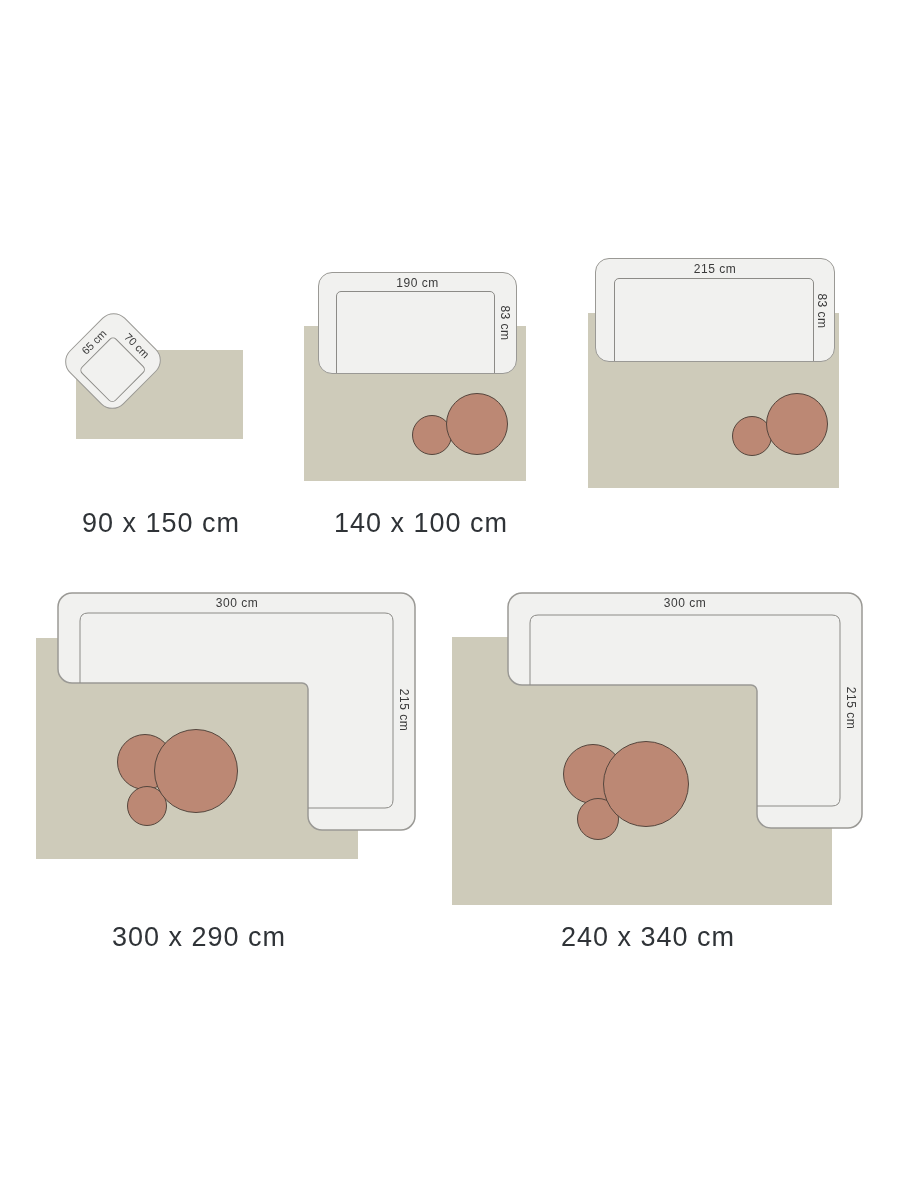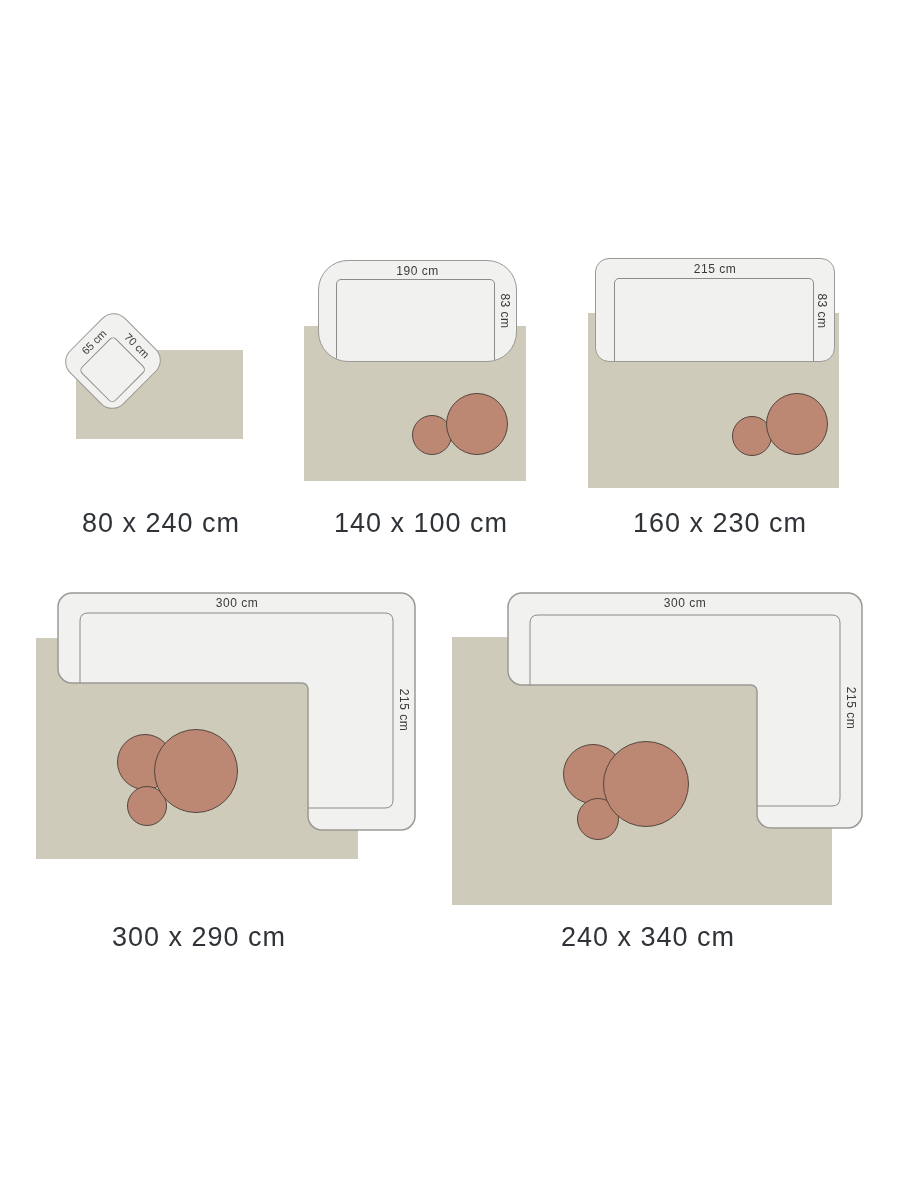--- a/index.html
+++ b/index.html
@@ -33,41 +33,40 @@
 <body>
 
 <div class="canvas">
 
   <div class="rug" style="left:76px;top:350px;width:167px;height:89px;"></div>
   <div class="chair">
     <div class="chair-inner"></div>
     <span class="chair-dim chair-w">65 cm</span>
     <span class="chair-dim chair-d">70 cm</span>
   </div>
-  <div class="size-label" style="left:161px;top:523px;">80 x 240 cm</div>
+  <div class="size-label" style="left:161px;top:523px;">90 x 150 cm</div>
 
   <div class="rug" style="left:304px;top:326px;width:222px;height:155px;"></div>
-  <div class="sofa" style="left:318px;top:260px;width:197px;height:100px;border-radius:30px;">
+  <div class="sofa" style="left:318px;top:272px;width:197px;height:100px;">
     <div class="seat" style="left:17px;right:21px;top:18px;bottom:-6px;"></div>
     <span class="dim dim-top">190 cm</span>
     <span class="dim dim-rot" style="left:160px;top:43px;">83 cm</span>
   </div>
   <div class="pouf" style="left:412px;top:415px;width:40px;height:40px;"></div>
   <div class="pouf" style="left:446px;top:393px;width:62px;height:62px;"></div>
   <div class="size-label" style="left:421px;top:523px;">140 x 100 cm</div>
 
   <div class="rug" style="left:588px;top:313px;width:251px;height:175px;"></div>
   <div class="sofa" style="left:595px;top:258px;width:238px;height:102px;">
     <div class="seat" style="left:18px;right:20px;top:19px;bottom:-6px;"></div>
     <span class="dim dim-top">215 cm</span>
     <span class="dim dim-rot" style="left:200px;top:45px;">83 cm</span>
   </div>
   <div class="pouf" style="left:732px;top:416px;width:40px;height:40px;"></div>
   <div class="pouf" style="left:766px;top:393px;width:62px;height:62px;"></div>
-  <div class="size-label" style="left:720px;top:523px;">160 x 230 cm</div>
 
   <div class="rug" style="left:36px;top:638px;width:322px;height:221px;"></div>
 
   <div class="rug" style="left:452px;top:637px;width:380px;height:268px;"></div>
 
   <svg class="lsofa-svg" width="900" height="1200" viewBox="0 0 900 1200">
     <path d="M 72,593 L 401,593 A 14 14 0 0 1 415,607 L 415,816 A 14 14 0 0 1 401,830
              L 322,830 A 14 14 0 0 1 308,816 L 308,689 A 6 6 0 0 0 302,683
              L 72,683 A 14 14 0 0 1 58,669 L 58,607 A 14 14 0 0 1 72,593 Z" fill="#f1f1ef" stroke="#9a9995" stroke-width="1.5"></path>
     <path d="M 80,683 L 80,621 Q 80,613 88,613 L 385,613 Q 393,613 393,621

